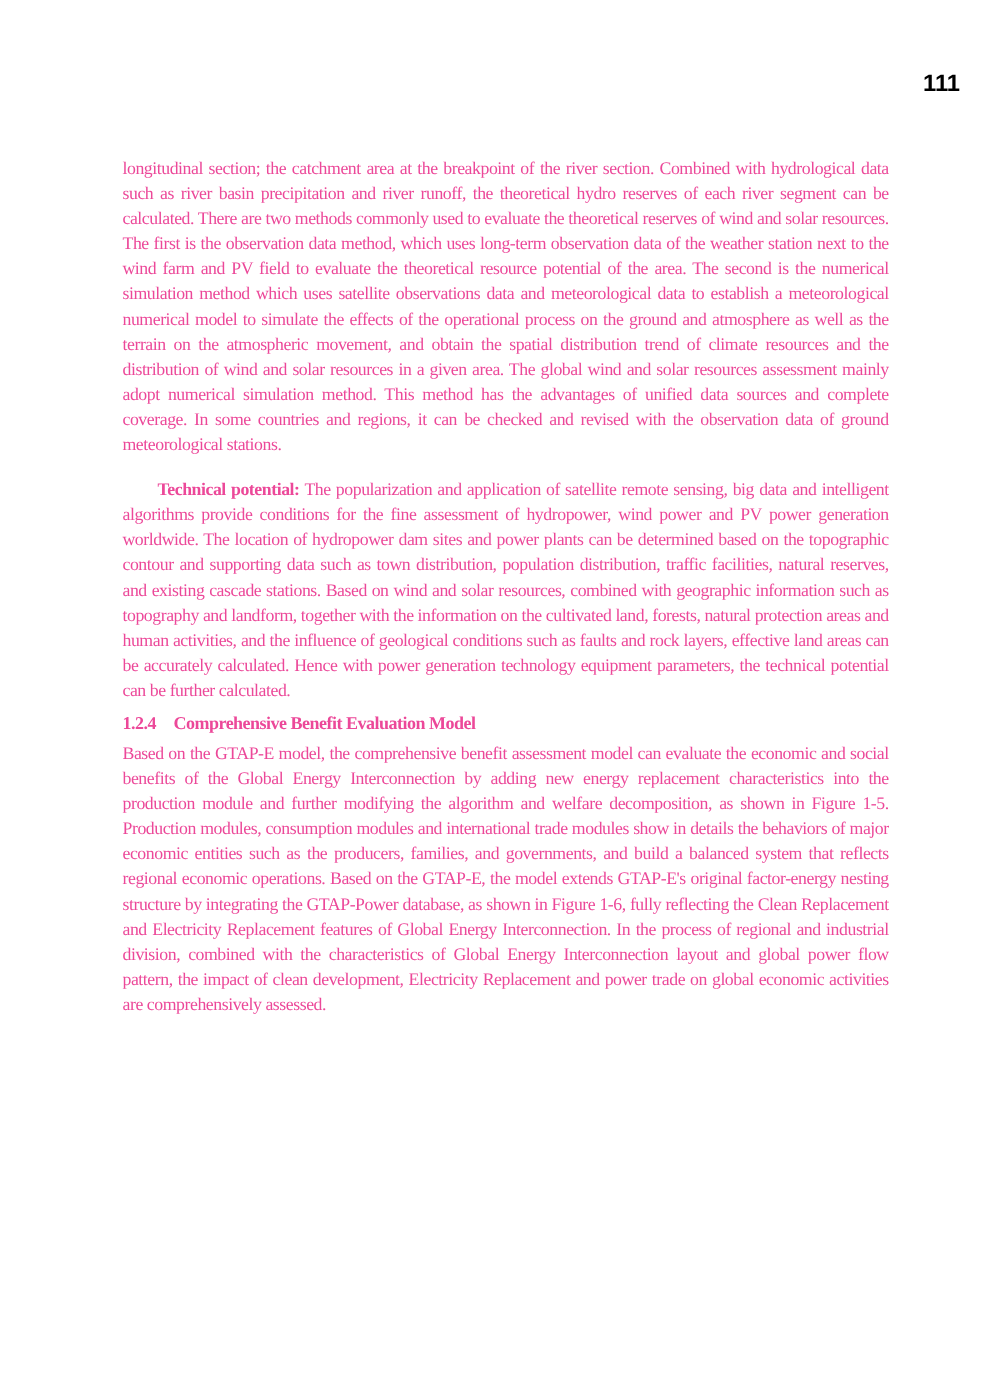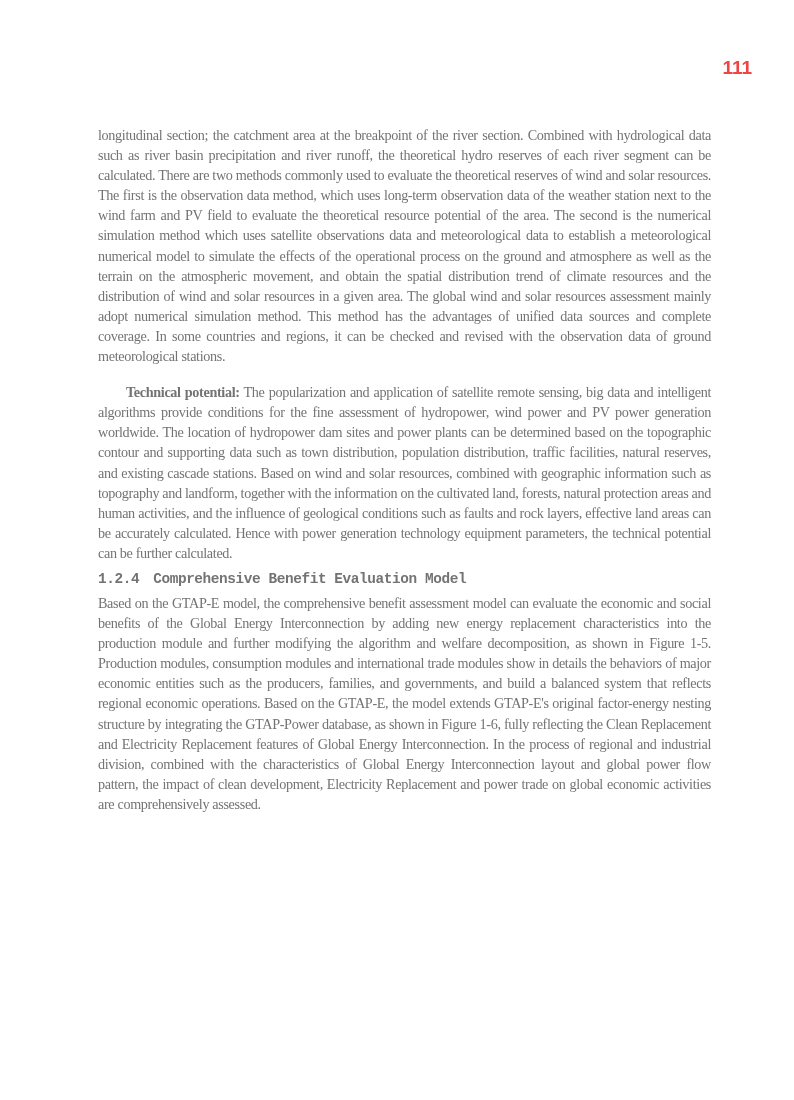--- a/index.html
+++ b/index.html
@@ -1,33 +1,33 @@
 <!DOCTYPE html>
 <html><head>
   <meta charset="utf-8">
   <style>
     html, body { margin: 0; padding: 0; background: #ffffff; }
     body { width: 794px; height: 1100px; position: relative; overflow: hidden; }
     .page-number {
-      position: absolute; right: 42px; top: 57px;
+      position: absolute; right: 26px; top: 57px;
       font-family: "Liberation Sans", sans-serif; font-weight: bold;
-      font-size: 19px; color: #ef4444;
+      font-size: 19px; color: #000000;
     }
     .content {
       position: absolute; left: 98px; top: 125px; width: 613px;
       font-family: "Liberation Serif", serif; font-size: 14.2px;
-      line-height: 20.1px; color: #737373;
+      line-height: 20.1px; color: #ec4899;
       letter-spacing: -0.35px;
     }
     .content p { margin: 0; text-align: justify; }
     .content p.indent { text-indent: 28px; margin-top: 16px; }
     .lead { font-weight: bold; }
     h3.section {
       margin: 6px 0 4px 0;
-      font-family: Liberation Mono, monospace; font-weight: bold;
+      font-family: Liberation Serif, serif; font-weight: bold;
       font-size: 14.4px; line-height: 20px; letter-spacing: -0.4px;
     }
     h3.section .num { display: inline-block; margin-right: 14px; }
   </style>
 </head>
 <body>
 
 <div class="page-number">111</div>
 
 <div class="content">

